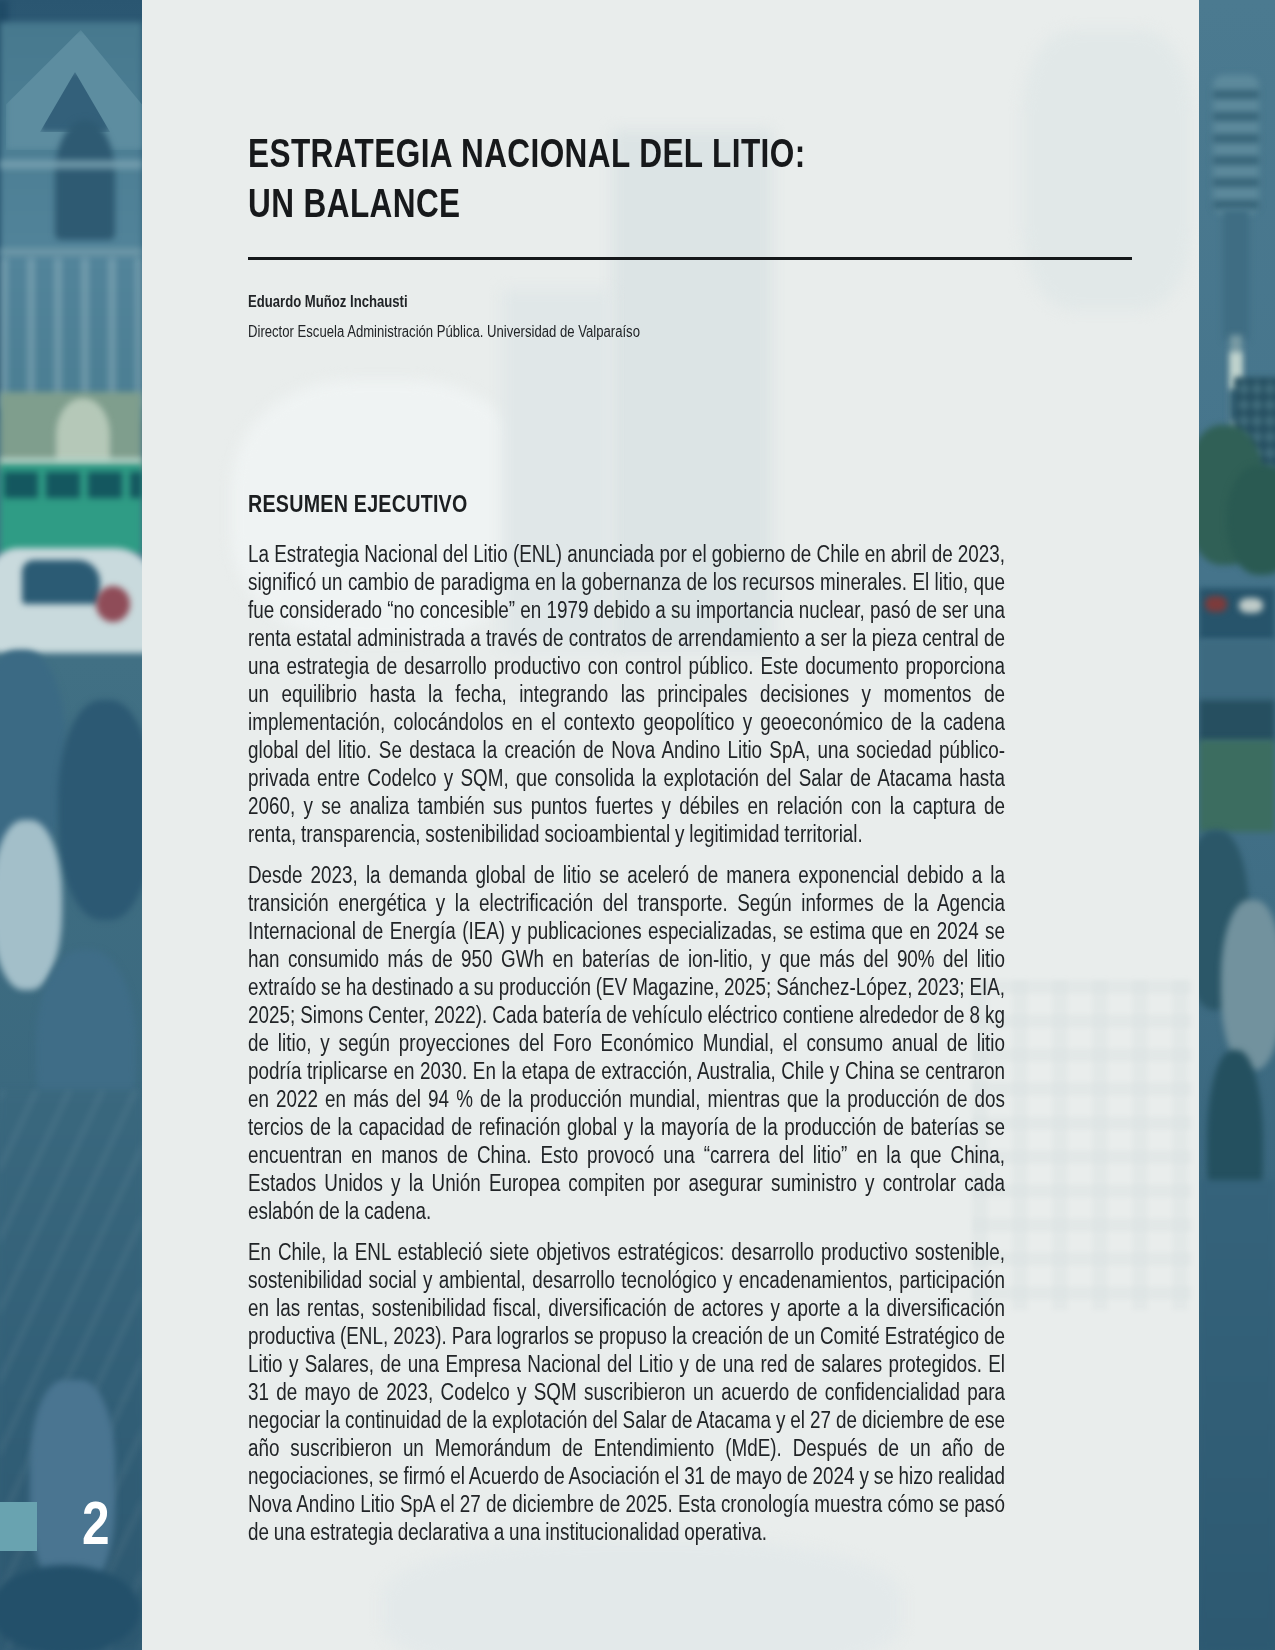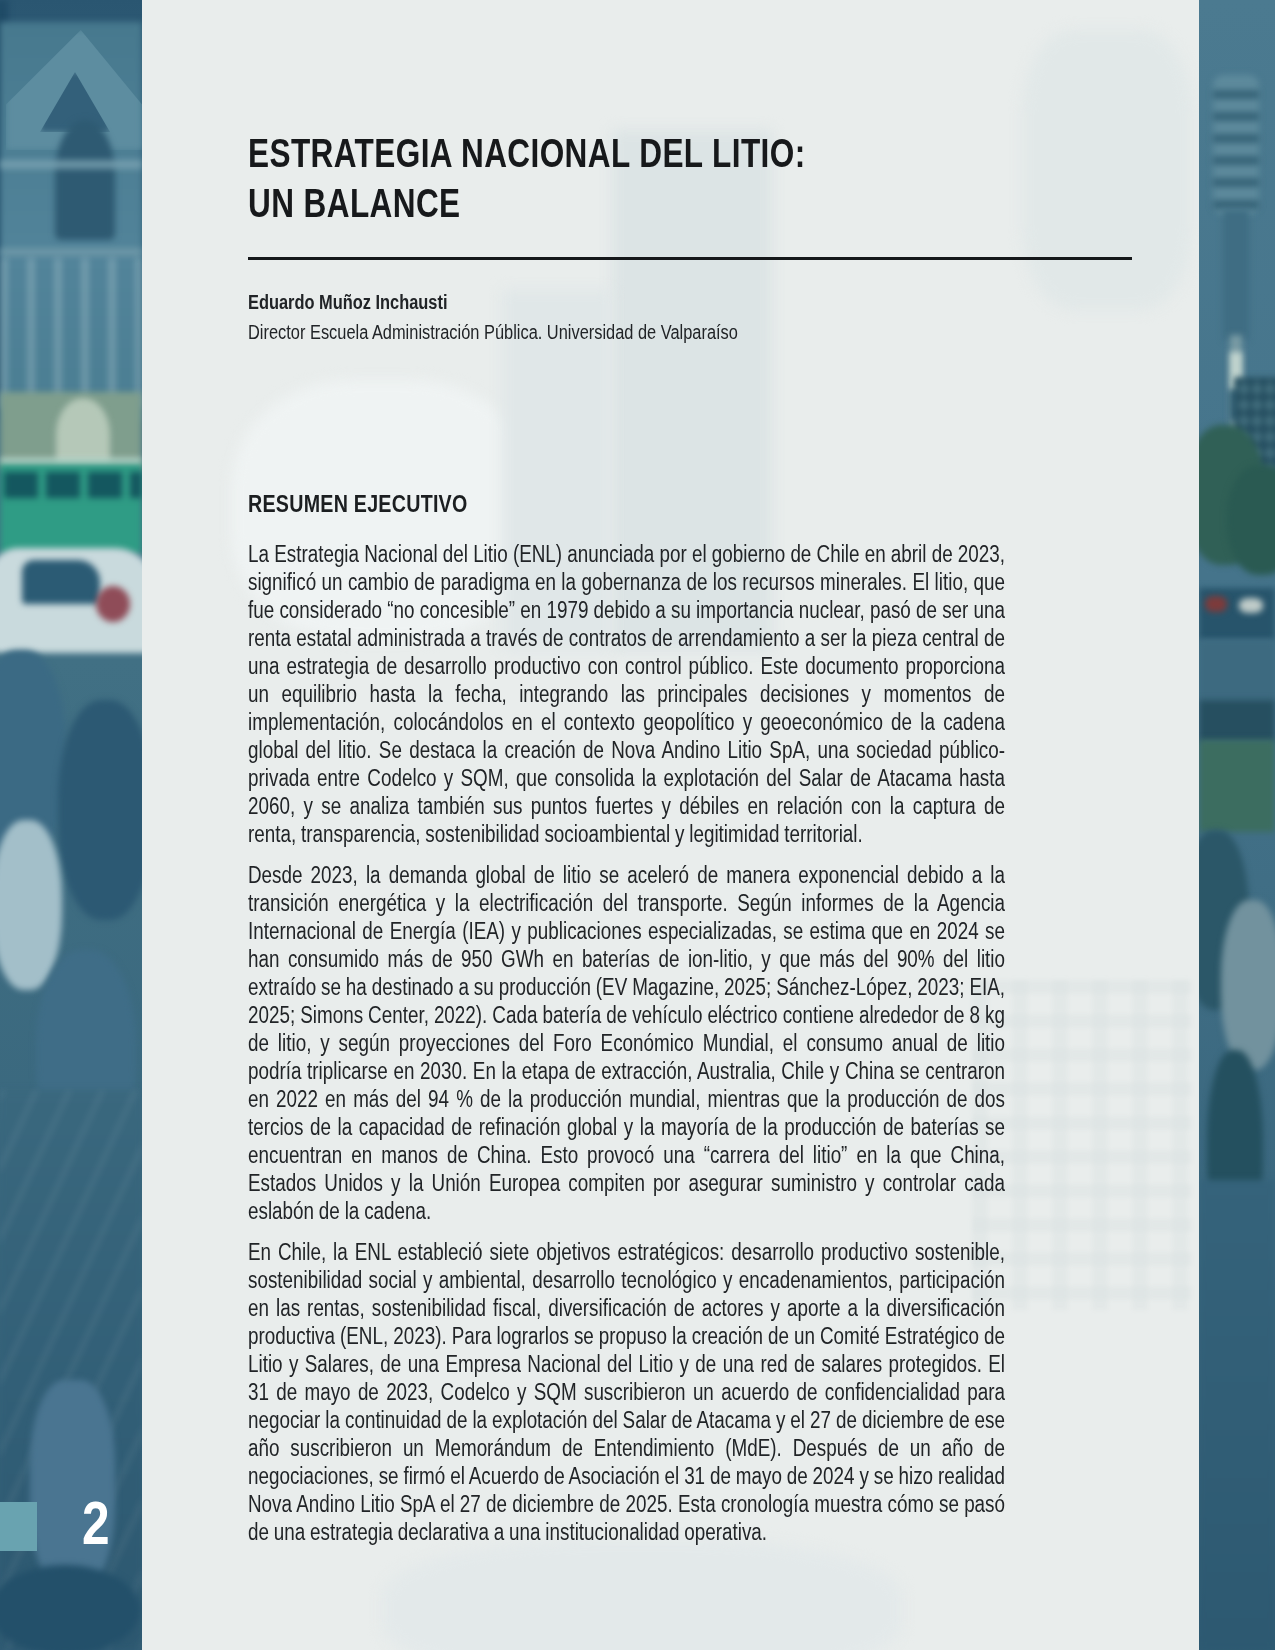--- a/index.html
+++ b/index.html
@@ -70,21 +70,21 @@
   .gWin{left:830px;top:980px;width:220px;height:330px;background:repeating-linear-gradient(180deg,rgba(198,210,212,.35) 0 14px,rgba(0,0,0,0) 14px 34px),repeating-linear-gradient(90deg,rgba(198,210,212,.35) 0 16px,rgba(0,0,0,0) 16px 40px);filter:blur(2px);opacity:.5;}
   .gCloud{left:90px;top:380px;width:300px;height:260px;background:#eff3f3;border-radius:40%;}
   .gBottom{left:240px;top:1540px;width:520px;height:140px;background:#e3e9ea;border-radius:40%;}
   
   .content{position:absolute;left:248px;top:16px;width:757px;color:var(--text,#212427);}
   .cond{width:122%;transform:scaleX(.8197);transform-origin:0 0;}
   .cond-t{width:130%;transform:scaleX(.77);transform-origin:0 0;}
   .title{margin:0;padding-top:112px;font-size:41px;line-height:50px;font-weight:700;color:#17191b;letter-spacing:.5px;}
   .title span{display:block;}
   .rule{margin-top:29px;width:884px;height:3px;background:var(--rule,#15181a);}
-  .author{margin-top:27px;font-size:20px;line-height:30px;}
+  .author{margin-top:27px;font-size:16px;line-height:30px;}
   .author-name{font-weight:700;}
   .section-heading{margin:143px 0 0 0;font-size:24px;line-height:28px;font-weight:700;letter-spacing:.3px;color:#1b1e20;}
   .para{margin:22px 0 0 0;font-size:23px;line-height:28px;text-align:justify;word-spacing:-.5px;}
   .para + .para{margin-top:13px;}
   
   .accent-square{position:absolute;left:0;top:1502px;width:37px;height:49px;background:var(--accent,#69a3b0);}
   .page-number{position:absolute;left:82px;top:1492px;font-size:62px;line-height:62px;font-weight:700;color:var(--pagenum,#ffffff);transform:scaleX(.8);transform-origin:0 0;}
 </style>
 </head>
 <body>

